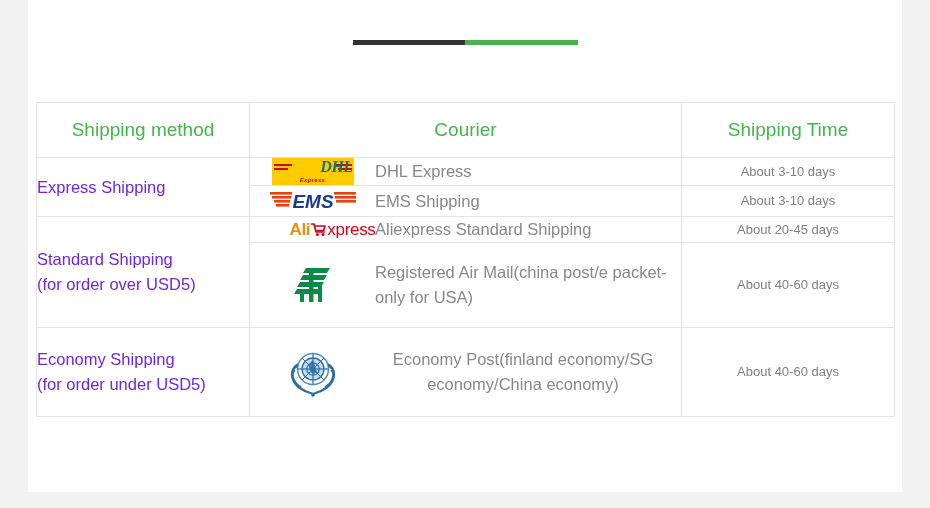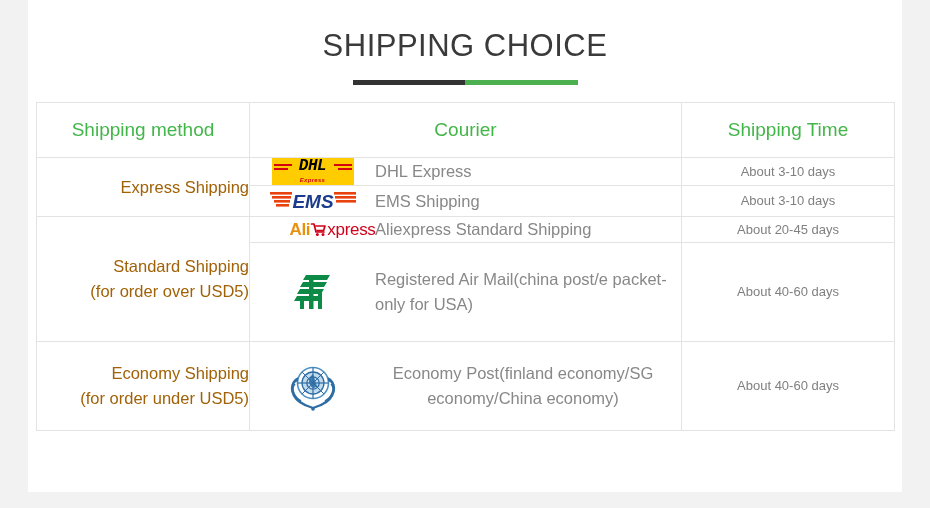--- a/index.html
+++ b/index.html
@@ -61,22 +61,22 @@
   .col-time { width: 213px; }
 
   .hdr {
     height: 54px;
     text-align: center;
     font-size: 19px;
     font-weight: 400;
     color: #43b649;
   }
   .method-cell {
-    text-align: right;
-    color: #a16207;
+    text-align: left;
+    color: #6d28d9;
     font-size: 16.5px;
     line-height: 25px;
     padding: 6px 4px;
   }
   .time-cell {
     text-align: center;
     color: #808080;
     font-size: 13px;
     line-height: 24px;
     padding: 6px 4px;
@@ -109,27 +109,28 @@
     background: #FFCC00;
     position: relative;
     overflow: hidden;
   }
   .logo-dhl .dhl-word {
     position: absolute;
     top: 0px;
     left: 0;
     width: 100%;
     text-align: center;
-    color: #000000;
+    color: #0f766e;
     font-size: 16px;
     font-style: italic;
     font-weight: bold;
     letter-spacing: -0.5px;
     line-height: 17px;
-    font-family: Liberation Mono, monospace;
+    font-family: Liberation Serif, serif;
+    padding-left: 24px;
   }
   .logo-dhl .dhl-sub {
     position: absolute;
     bottom: 1px;
     left: 0;
     width: 100%;
     text-align: center;
     color: #D40511;
     font-size: 6px;
     font-style: italic;
@@ -165,29 +166,28 @@
     font-weight: normal;
     letter-spacing: -0.3px;
   }
 
   
   .logo-cpost { width: 42px; height: 42px; }
 
   
   .logo-un { width: 56px; height: 56px; }
 
-  .tall-row .courier-cell { padding: 24px 0; }
+  .tall-row .courier-cell { padding: 17px 0; }
 </style>
 </head>
 <body>
 
 <div class="page-card">
 
   <div class="title-block">
-    <h1 class="page-title">SHIPPING CHOICE</h1>
     <div class="title-underline">
       <div class="bar-dark" style="background:#333333;"></div>
       <div class="bar-green" style="background:#4CAF50;"></div>
     </div>
   </div>
 
   <table class="ship-table">
     <colgroup>
       <col class="col-method">
       <col class="col-courier">

